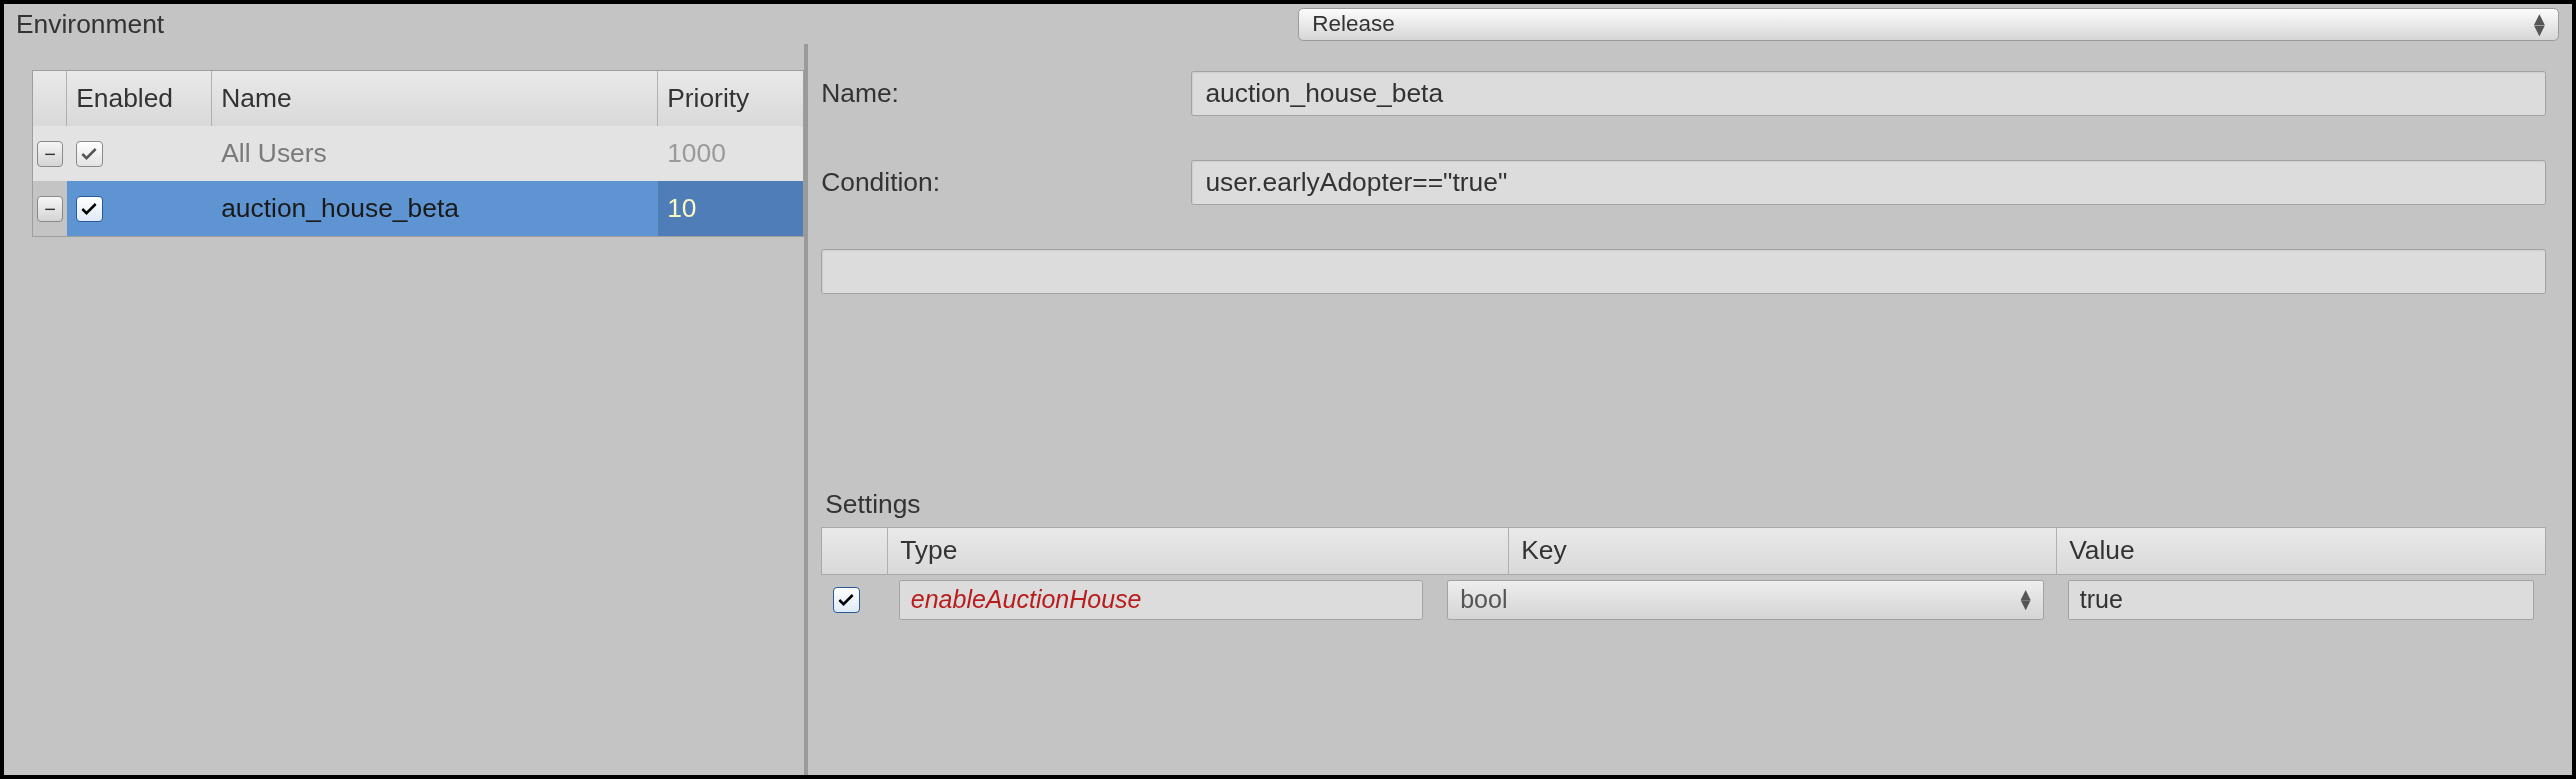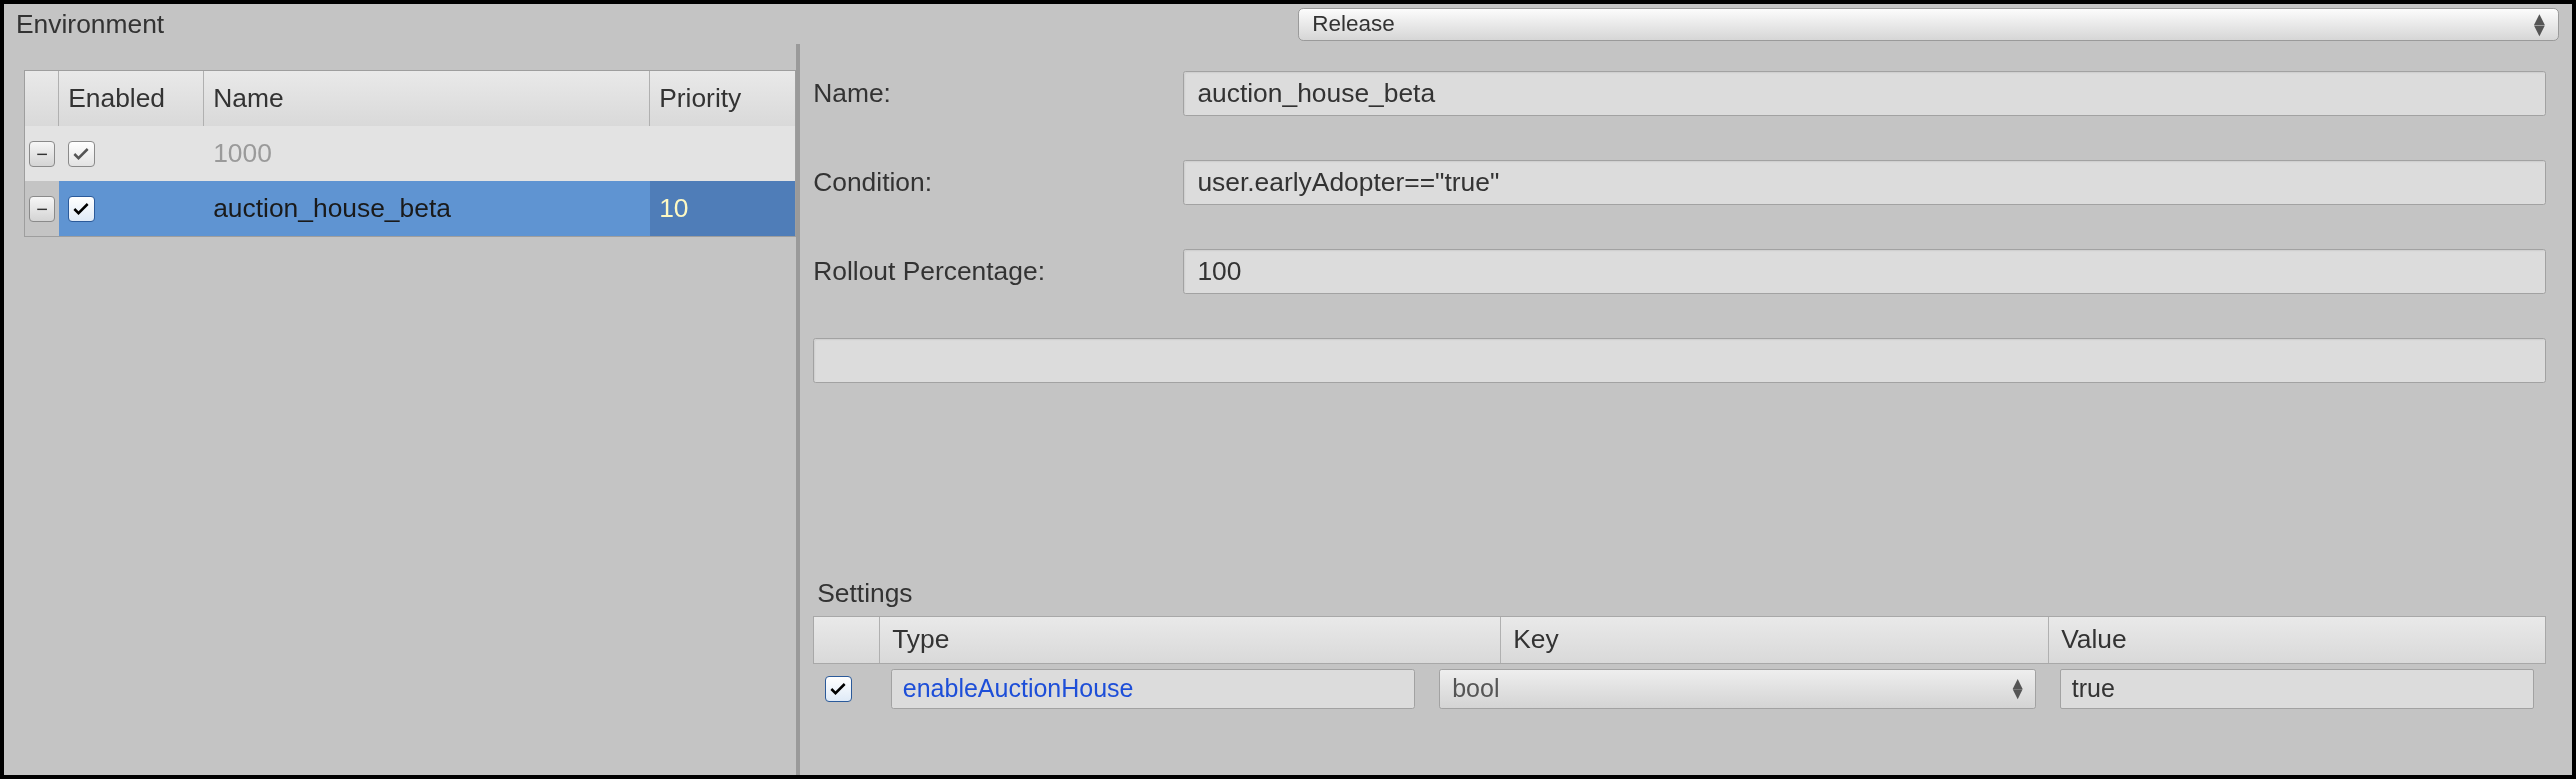--- a/index.html
+++ b/index.html
@@ -54,20 +54,21 @@
     top: 50%;
     transform: translateY(-50%);
     font-size: 18.5px;
     color: #555;
     line-height: 0.6;
   }
   .main {
     flex: 1;
     display: flex;
     min-height: 0;
+    margin-left: 8px;
   }
   .left {
     width: 792px;
     position: relative;
     padding: 26.4px 0 0 20px;
   }
   .splitter {
     width: 4px;
     background: #9a9a9a;
     margin-left: 0;
@@ -200,22 +201,22 @@
   .sr.type { width: 621px; }
   .sr.val { flex: 1; }
   .settings-input {
     width: 100%;
     height: 40px;
     background: #dcdcdc;
     border: 1.3px solid #a2a2a2;
     border-radius: 2.6px;
     padding: 0 10.6px;
     font-size: 25px;
-    color: #1d4ed8;
-    display: flex; align-items: center;
+    color: #b91c1c;
+    display: flex; align-items: center; font-style: italic;
   }
   .settings-dropdown {
     width: 100%;
     height: 40px;
     background: linear-gradient(to bottom, #eee, #d4d4d4);
     border: 1.3px solid #a2a2a2;
     border-radius: 2.6px;
     padding: 0 12px;
     font-size: 25px;
     color: #555;
@@ -267,20 +268,21 @@
           <div class="td minus">
             <div class="minus-btn">−</div>
           </div>
           <div class="td enabled">
             <div class="checkbox">
               <svg viewBox="0 0 24 24">
                   <path fill="none" stroke="#555" stroke-width="3" d="M4 12l5 5L20 6"></path>
                 </svg>
             </div>
           </div>
+          <div class="td name">All Users</div>
           <div class="td prio">1000</div>
         </div>
 
         <div class="tbl-row selected">
           <div class="td minus" style="background:#c4c4c4;">
             <div class="minus-btn">−</div>
           </div>
           <div class="td enabled">
             <div class="checkbox blue">
               <svg viewBox="0 0 24 24">
@@ -301,26 +303,20 @@
       <div class="form-row">
         <div class="form-label">Name:</div>
         <div class="form-input">
             <span>auction_house_beta</span>
           </div>
       </div>
       <div class="form-row">
         <div class="form-label">Condition:</div>
         <div class="form-input">
             <span>user.earlyAdopter=="true"</span>
-          </div>
-      </div>
-      <div class="form-row">
-        <div class="form-label">Rollout Percentage:</div>
-        <div class="form-input">
-            <span>100</span>
           </div>
       </div>
       <div class="form-row">
         <div class="form-input">
             <span></span>
           </div>
       </div>
 
       <div class="settings-section">
         <div class="settings-label">Settings</div>

